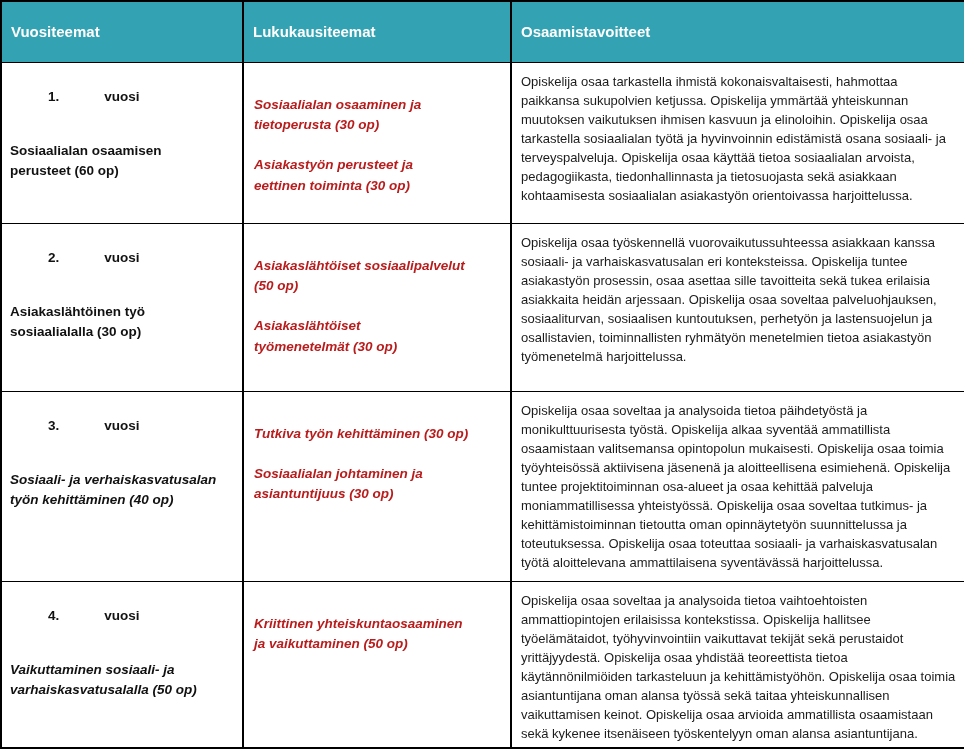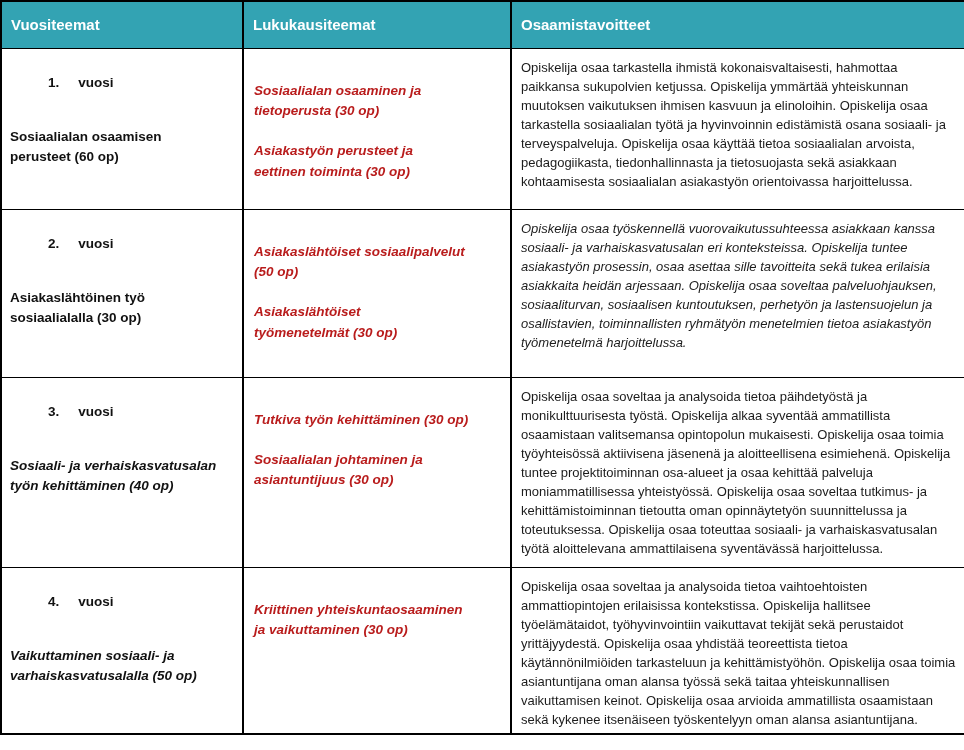--- a/index.html
+++ b/index.html
@@ -27,33 +27,33 @@
     vertical-align: top;
     box-sizing: border-box;
     overflow: hidden;
   }
   thead th {
     background: var(--accent, #33a3b3);
     color: var(--header-text, #fff);
     font-size: 15px;
     font-weight: bold;
     text-align: left;
-    height: 47px;
+    height: 61px;
     padding: 0 8px 0 9px;
     vertical-align: middle;
   }
   
   td.col-year {
     font-weight: bold;
     font-size: 13.5px;
     color: #111;
     padding: 26px 8px 8px 8px;
   }
   .year-line { padding-left: 38px; white-space: nowrap; }
-  .year-word { margin-left: 19px; }
+  .year-word { margin-left: 45px; }
   .year-theme {
     margin-top: 37px;
     white-space: pre-line;
     line-height: 1.5;
   }
   .year-theme.italic { font-style: italic; }
   
   td.col-semester {
     font-weight: bold;
     font-style: italic;
@@ -65,21 +65,21 @@
   
   td.col-objectives {
     font-size: 13px;
     line-height: 19px;
     color: #1c1c1c;
     padding: 9px 8px 6px 9px;
     margin-top: 12px;
   }
   .obj-text { overflow: hidden; }
   tr.row-1 { height: 161px; } tr.row-1 .obj-text { max-height: 146px; }
-  tr.row-2 { height: 168px; } tr.row-2 .obj-text { max-height: 152px; font-style: italic; }
+  tr.row-2 { height: 168px; } tr.row-2 .obj-text { max-height: 152px; }
   tr.row-3 { height: 190px; } tr.row-3 .obj-text { max-height: 176px; }
   tr.row-4 { height: 166px; } tr.row-4 .obj-text { max-height: 150px; }
 </style>
 </head>
 <body>
 
 <div class="page">
   <table class="curriculum">
     <colgroup>
       <col style="width:242px">
@@ -157,21 +157,21 @@
       <tr class="row-4">
         <td class="col-year">
           <div class="year-line">
             <span class="year-num">4.</span><span class="year-word">vuosi</span>
           </div>
           <div class="year-theme italic">Vaikuttaminen sosiaali- ja
 varhaiskasvatusalalla (50 op)</div>
         </td>
         <td class="col-semester">
           <div class="semester-text">Kriittinen yhteiskuntaosaaminen
-ja vaikuttaminen (30 op)</div>
+ja vaikuttaminen (50 op)</div>
         </td>
         <td class="col-objectives">
           <div class="obj-text">Opiskelija osaa soveltaa ja analysoida tietoa vaihtoehtoisten ammattiopintojen erilaisissa kontekstissa. Opiskelija hallitsee työelämätaidot, työhyvinvointiin vaikuttavat tekijät sekä perustaidot yrittäjyydestä. Opiskelija osaa yhdistää teoreettista tietoa käytännönilmiöiden tarkasteluun ja kehittämistyöhön. Opiskelija osaa toimia asiantuntijana oman alansa työssä sekä taitaa yhteiskunnallisen vaikuttamisen keinot. Opiskelija osaa arvioida ammatillista osaamistaan sekä kykenee itsenäiseen työskentelyyn oman alansa asiantuntijana.</div>
         </td>
       </tr>
 
     </tbody>
   </table>
 </div>
 

